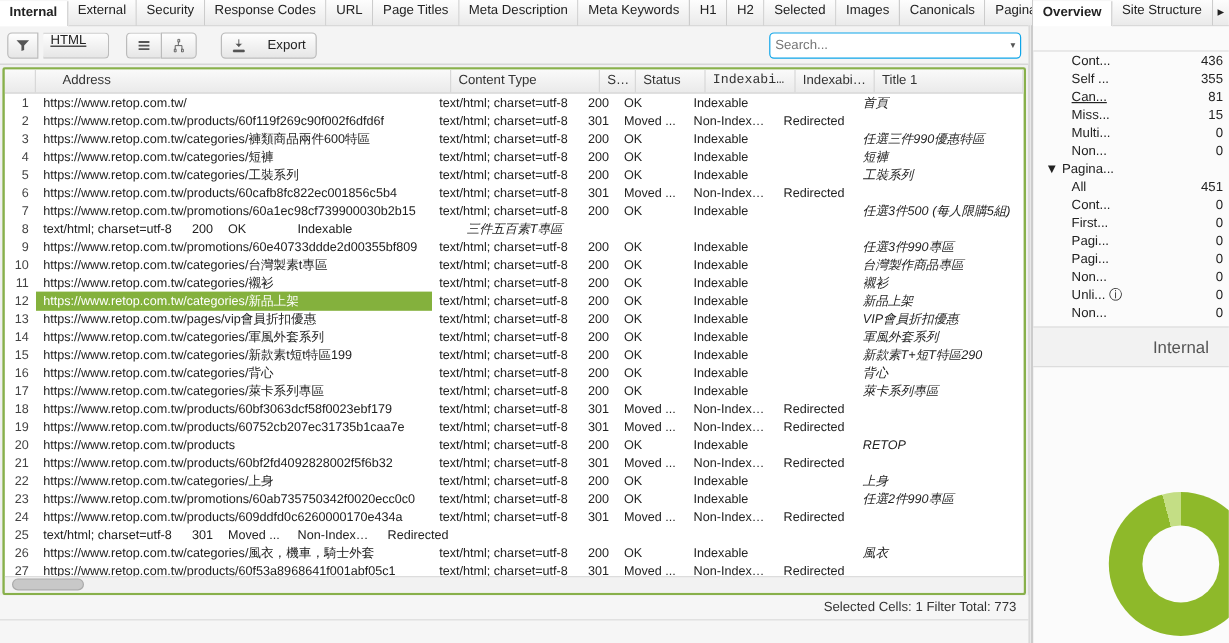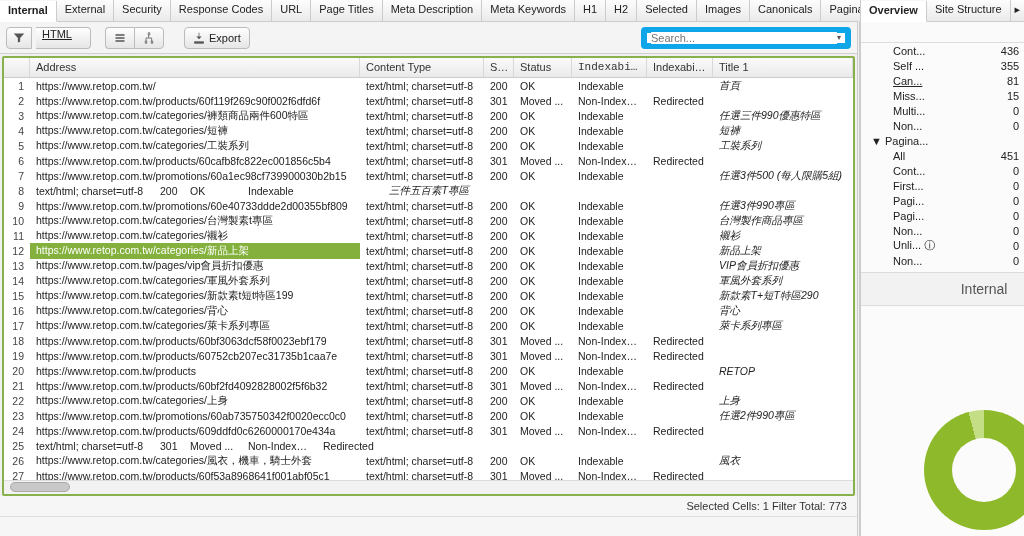--- a/index.html
+++ b/index.html
@@ -43,33 +43,33 @@
     height: 32px;
   }
   .btn {
     background: linear-gradient(#fefefe,#e6e6e6);
     border: 1px solid #bbb;
     border-radius: 4px;
     padding: 3px 8px;
     font-size: 11px;
     display: inline-flex;
     align-items: center;
-    gap: 4px;
+    gap: 18px;
     height: 22px;
   }
   .dropdown-filter { display: inline-flex; align-items: center; gap: 4px; }
   .dropdown-filter .btn { border-top-left-radius:4px; border-bottom-left-radius:4px; border-top-right-radius:0; border-bottom-right-radius:0; padding:3px 6px;}
   .dropdown-filter .html-select { background: linear-gradient(#fefefe,#e6e6e6); border: 1px solid #bbb; border-left:0; border-radius: 0 4px 4px 0; height:22px; font-size:11px; padding: 0 18px 0 6px; appearance:none; position:relative;text-decoration:underline;}
   .icon-group { display:inline-flex; }
   .icon-group .btn { border-radius:0; border-right:0;}
   .icon-group .btn:first-child { border-radius:4px 0 0 4px; }
   .icon-group .btn:last-child { border-radius:0 4px 4px 0; border-right:1px solid #bbb;}
   .search-box {
     margin-left: auto;
-    border: 6px solid #0ea5e9;
+    border: 1px solid #0ea5e9;
     border-radius: 4px;
     background: #fff;
     display: flex;
     align-items: center;
     width: 210px;
     height: 22px;
     padding: 0 4px;
   }
   .search-box input { border: none; outline: none; flex: 1; font-size: 11px; color:#888;}
   .table-wrap { flex: 1; overflow: hidden; border: 2px solid #88b04b; border-radius: 2px; background: #fff; margin: 2px 2px 0 2px; display:flex; flex-direction:column;}
@@ -180,21 +180,21 @@
       </span>
       <div class="search-box">
         <input type="text" placeholder="Search..." style="">
         <span class="caret">▾</span>
       </div>
     </div>
 
     <div class="table-wrap">
       <div class="theaders" id="theaders">
           <div class="th" style="width: 26px;"></div>
-          <div class="th" style="width: 330px;">Address</div>
+          <div class="th" style="width: 330px; margin-left: 16px;">Address</div>
           <div class="th" style="width: 124px;">Content Type</div>
           <div class="th" style="width: 30px; text-align: right;">St...</div>
           <div class="th" style="width: 58px;">Status</div>
           <div class="th" style="width: 75px; font-family: Liberation Mono, monospace;">Indexability</div>
           <div class="th" style="width: 66px;">Indexabili...</div>
           <div class="th" style="flex: 1 1 0%;">Title 1</div>
         </div>
       <div class="tbody" id="tbody">
           <div class="trow">
             <div class="cell col-idx">1</div>

